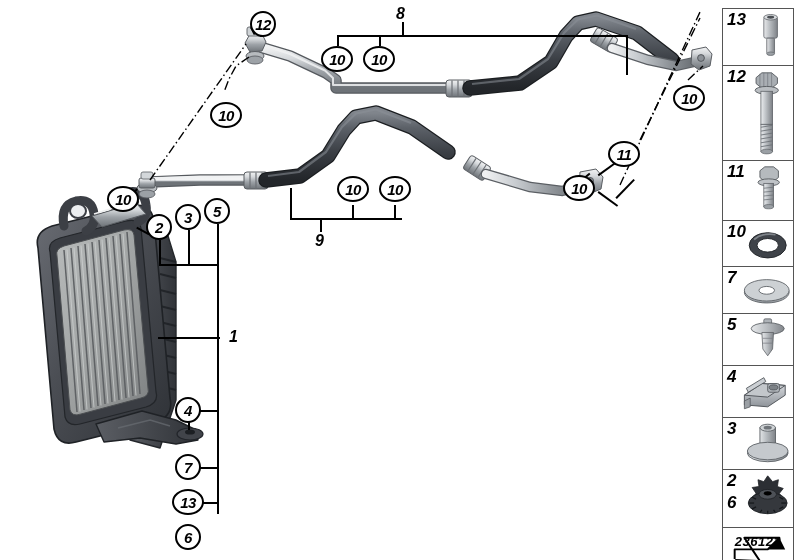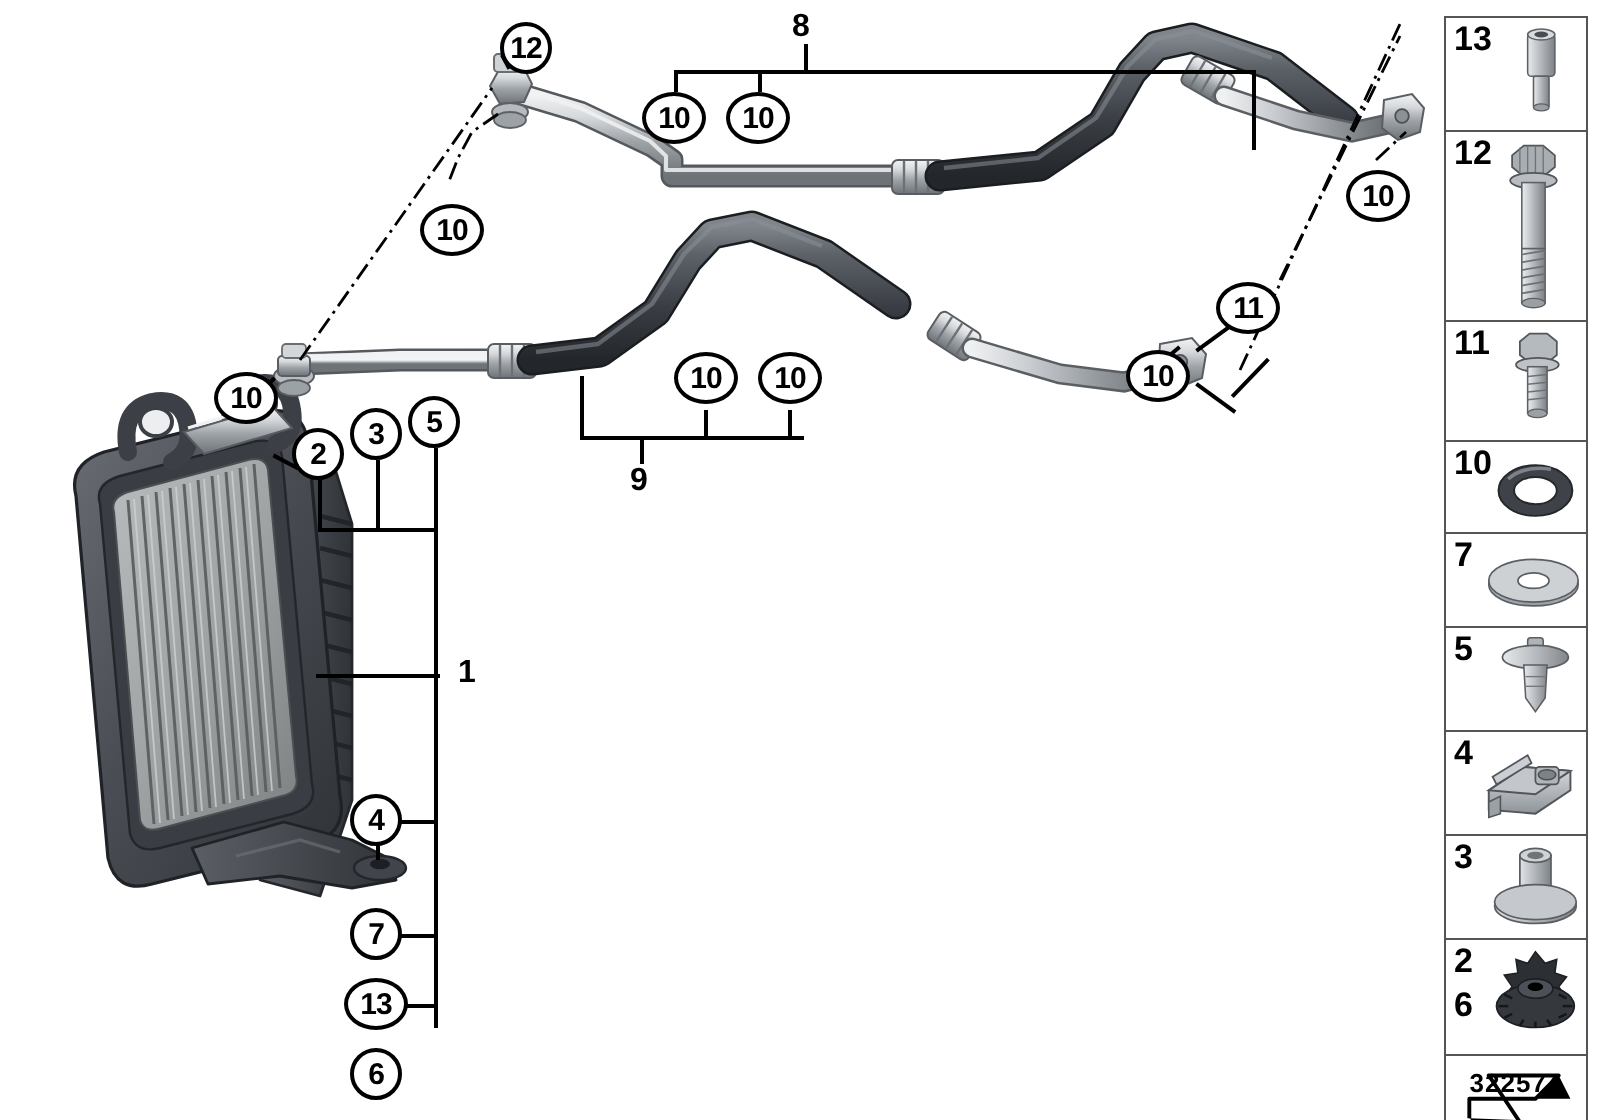--- a/index.html
+++ b/index.html
@@ -1,19 +1,19 @@
 <!DOCTYPE html>
 <html><head>
 <meta charset="utf-8">
 <title>Parts Diagram</title>
 <style>
   html,body{margin:0;padding:0;background:#ffffff;}
   body{width:800px;height:560px;overflow:hidden;
        font-family:"Liberation Sans",sans-serif;color:#000;}
-  #stage{position:relative;width:800px;height:560px;background:#fff;}
+  #stage{position:relative;width:800px;height:560px;background:#fff;font-style:italic;}
 
   
   .callout{position:absolute;width:26px;height:26px;border-radius:50%;
            background:#fff;border:2.2px solid #000;box-sizing:border-box;
            display:flex;align-items:center;justify-content:center;
            font-size:15px;font-weight:bold;line-height:1;z-index:40;
            letter-spacing:-0.5px;}
   .callout.wide{width:32px;}
   .plainnum{position:absolute;font-size:16px;font-weight:bold;z-index:40;}
 
@@ -532,15 +532,15 @@
     </div>
 
     <div class="lg-cell" style="height:53px;">
       <svg class="lg-art" viewBox="0 0 72 53">
         <path d="M12,32 L12,22 L30,22 L22,10 L58,10 L64,22 L30,22 L38,34 L64,34 L64,43 L24,43 Z" fill="#000000"></path>
         <path d="M12,32 L12,22 L30,22 L22,10 L58,10 L46,22 L30,22 L38,34 L64,34" fill="#ffffff" stroke="#000000" stroke-width="2" stroke-linejoin="round"></path>
       </svg>
     </div>
   </div>
 
-  <div id="partnum">322574</div>
+  <div id="partnum">236123</div>
 
 </div>
 
 </body></html>

